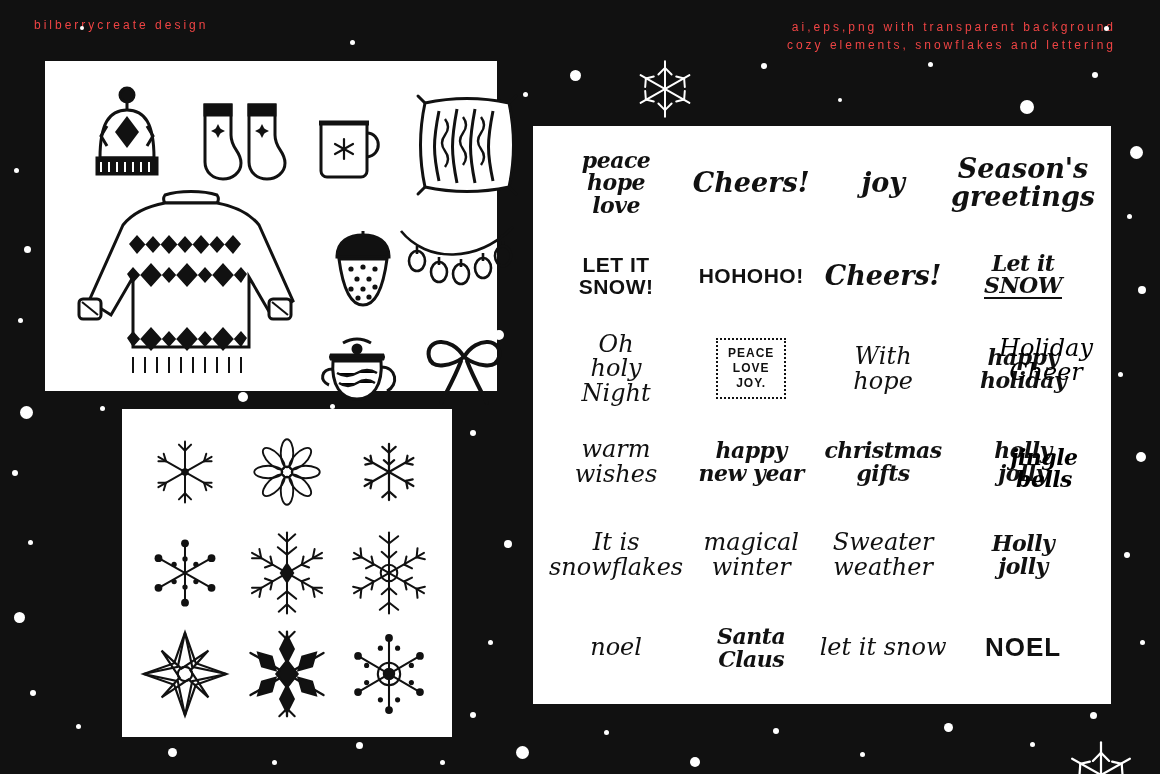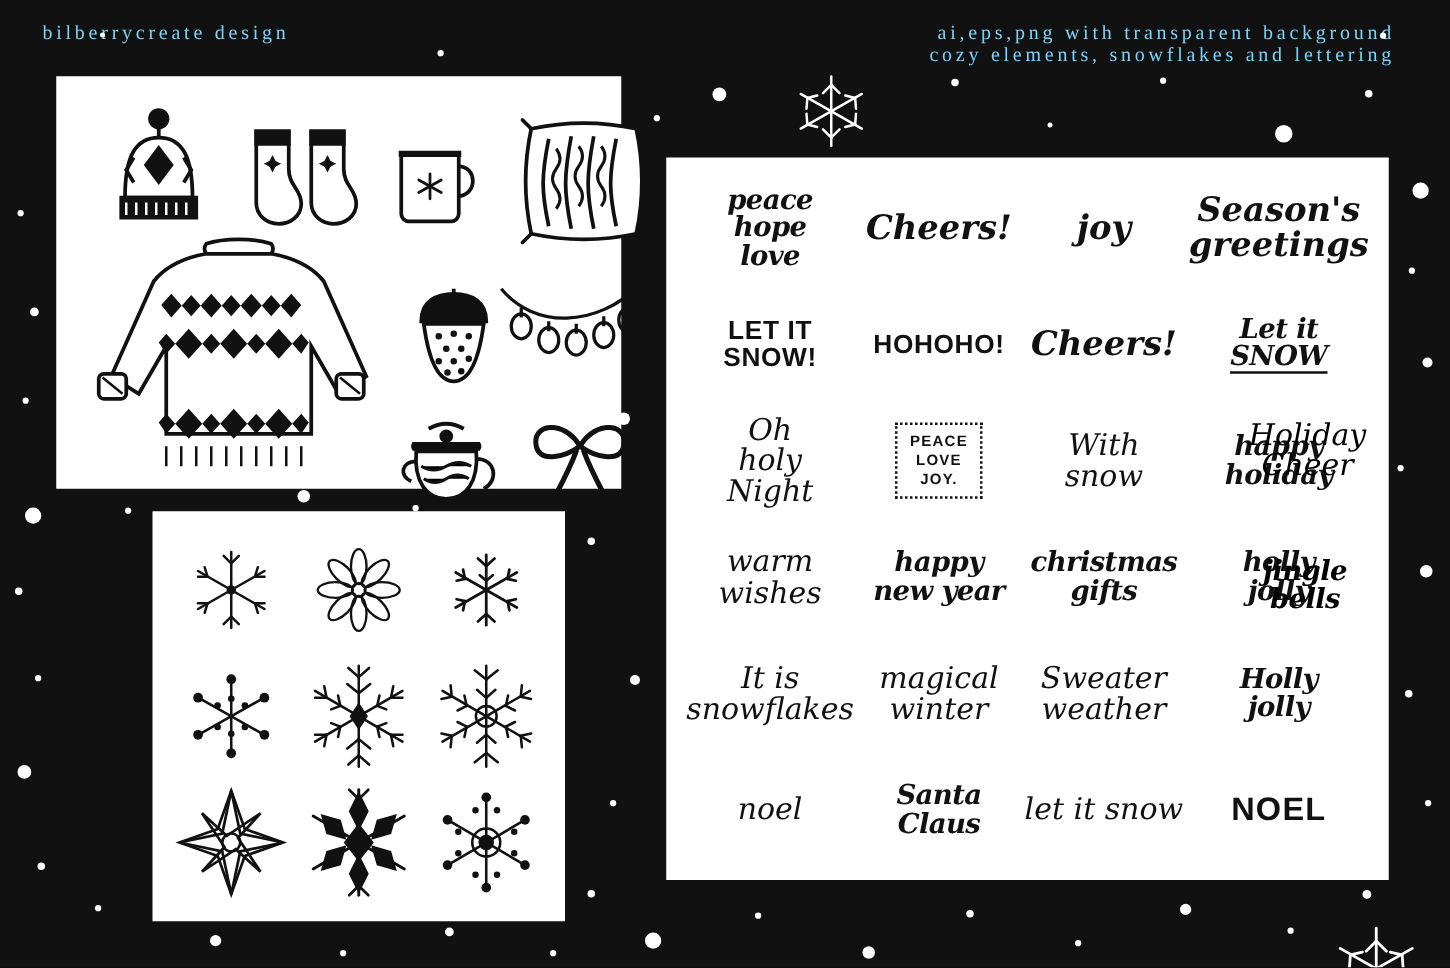--- a/index.html
+++ b/index.html
@@ -16,24 +16,24 @@
     font-family: "Liberation Sans", sans-serif;
   }
   .snow-dot {
     position: absolute;
     border-radius: 50%;
     background: #ffffff;
     pointer-events: none;
   }
   .header-text {
     position: absolute;
-    color: #7dd3fc;
-    font-size: 16px;
+    color: #ef4444;
+    font-size: 12px;
     letter-spacing: 3px;
-    font-family: Liberation Serif, serif;
+    font-family: Liberation Sans, sans-serif;
     white-space: nowrap;
   }
   #brand-label { left: 34px; top: 18px; }
   #desc-label  { right: 44px; top: 18px; text-align: right; line-height: 18px; }
   #desc-label span { display: block; }
 
   .panel {
     position: absolute;
     background: #ffffff;
   }
@@ -672,21 +672,21 @@
 holy
 Night</div>
       </div>
       <div class="lt-cell">
         <div class="lt-text block-sm boxed">PEACE
 LOVE
 JOY.</div>
       </div>
       <div class="lt-cell">
         <div class="lt-text script-thin">With
-snow</div>
+hope</div>
       </div>
       <div class="lt-cell">
         <div class="lt-text script">happy
 holiday</div>
       </div>
 
       <div class="lt-cell">
         <div class="lt-text script-thin">warm
 wishes</div>
       </div>

